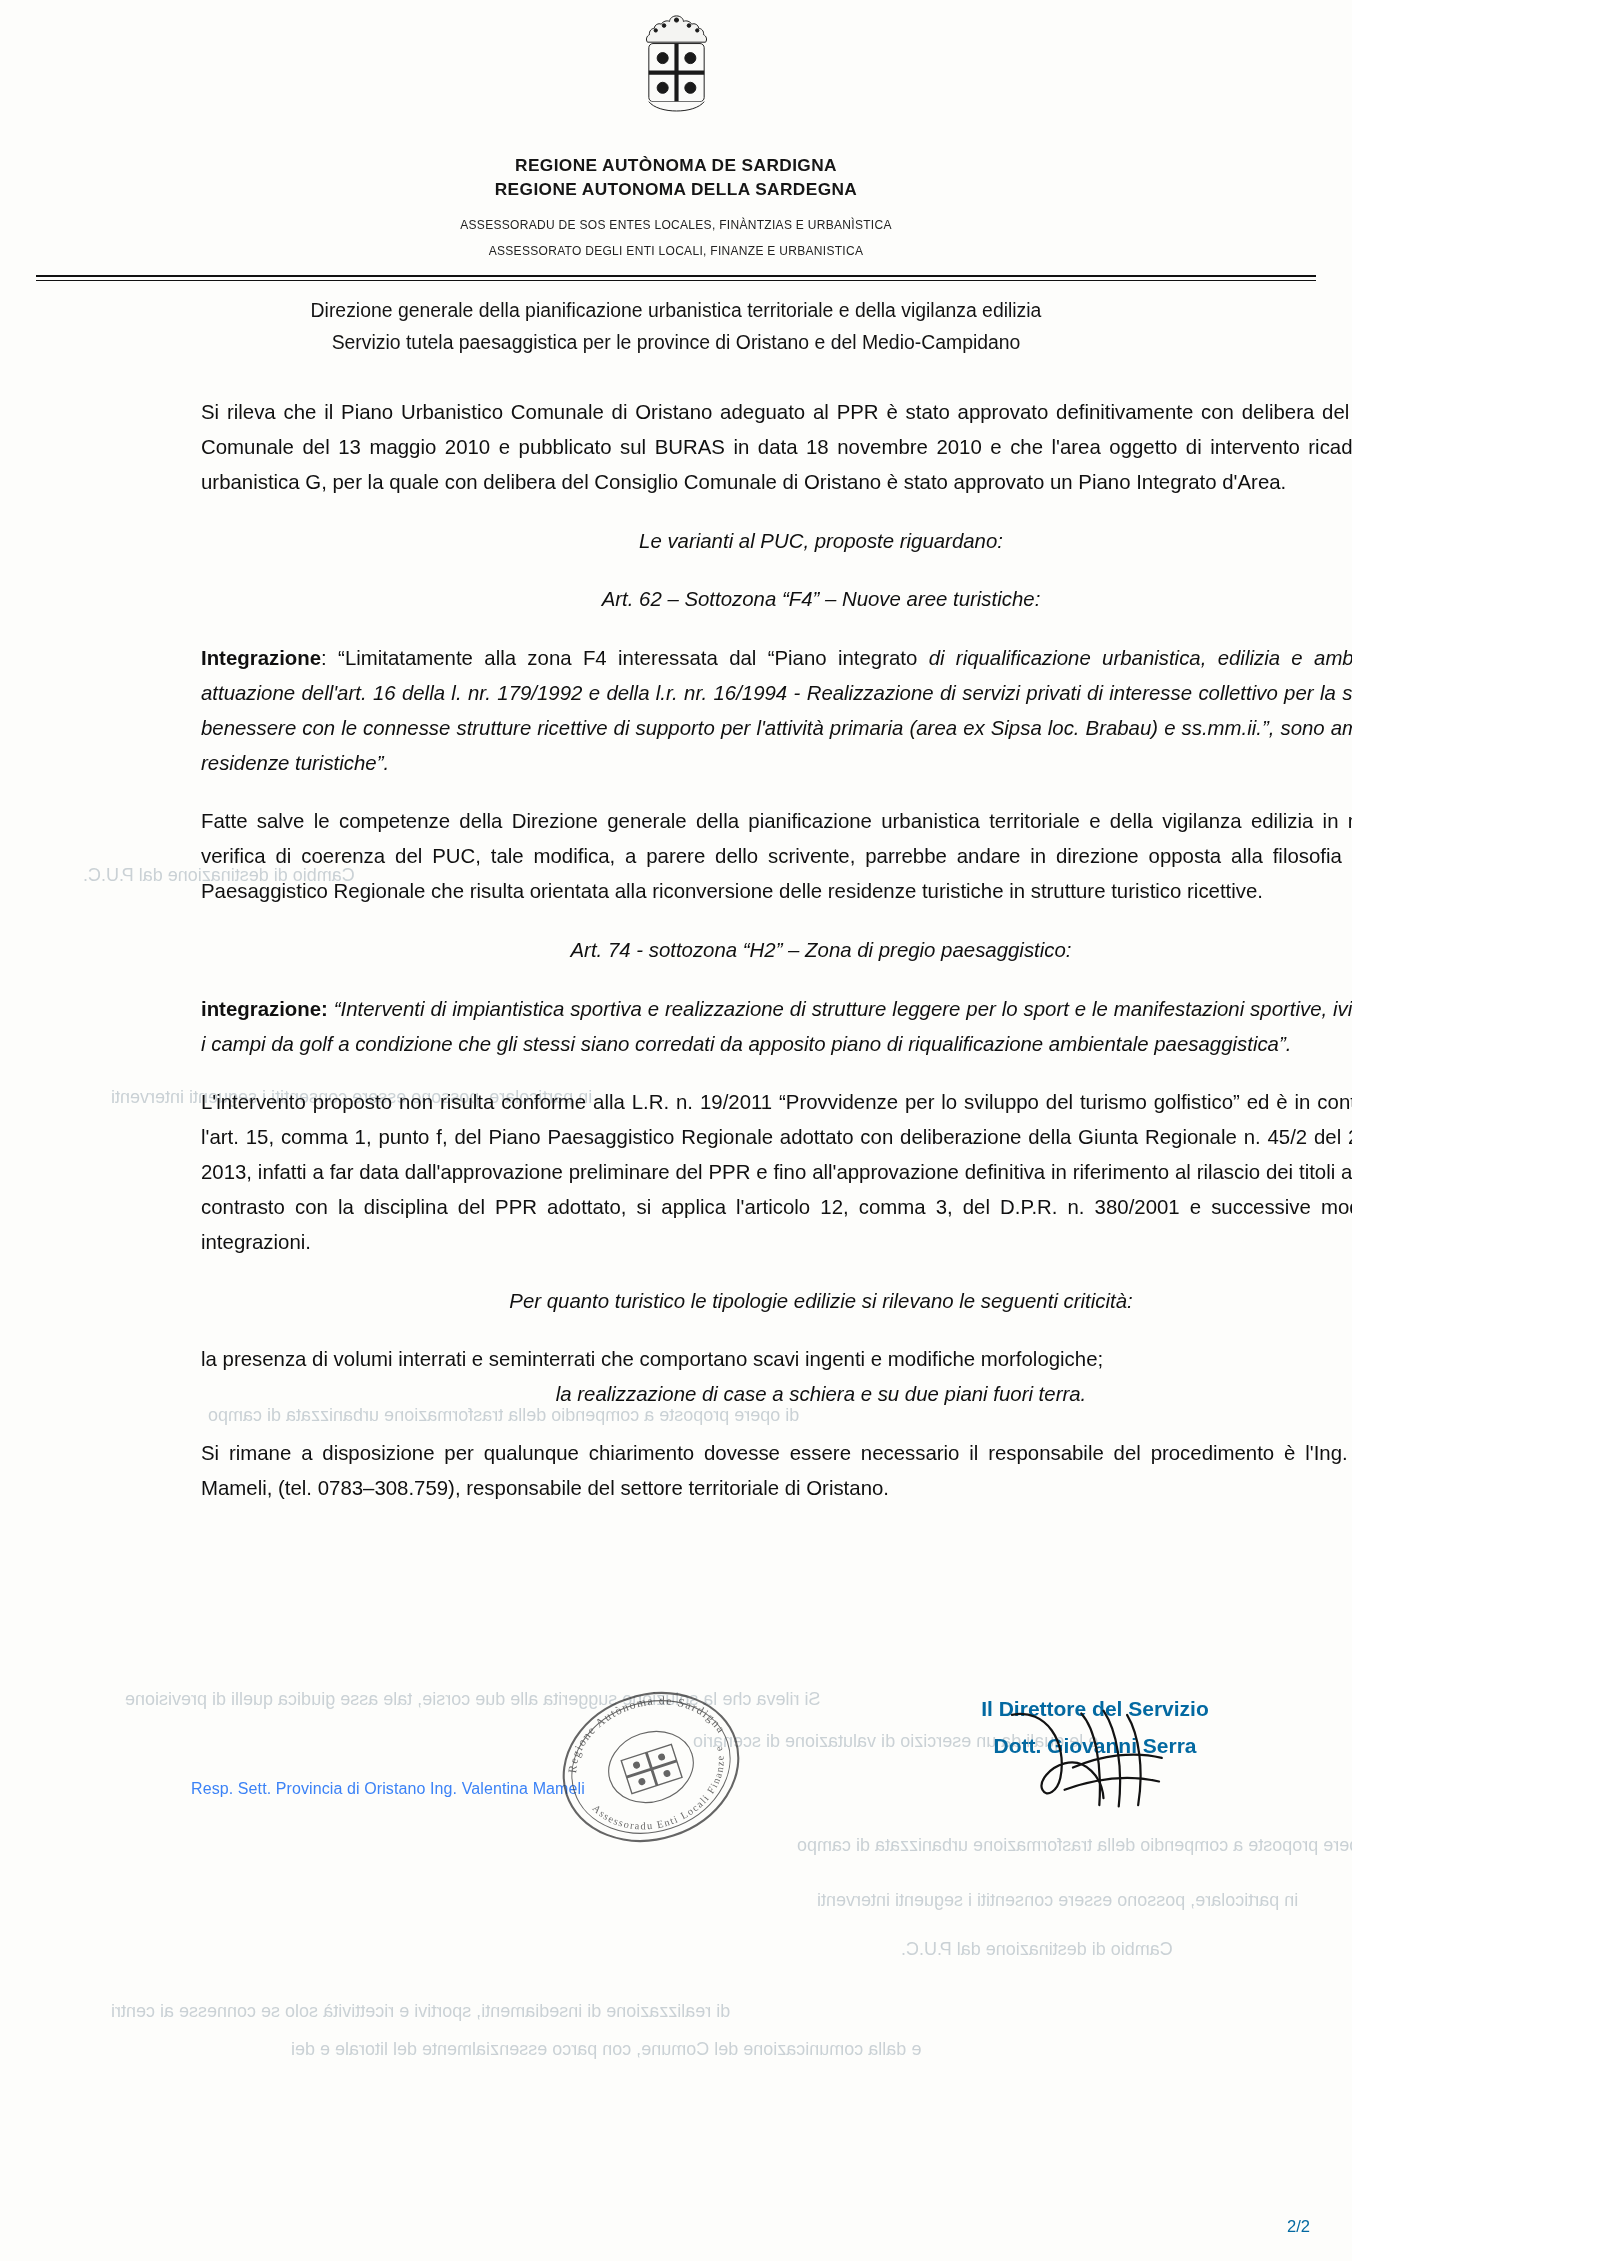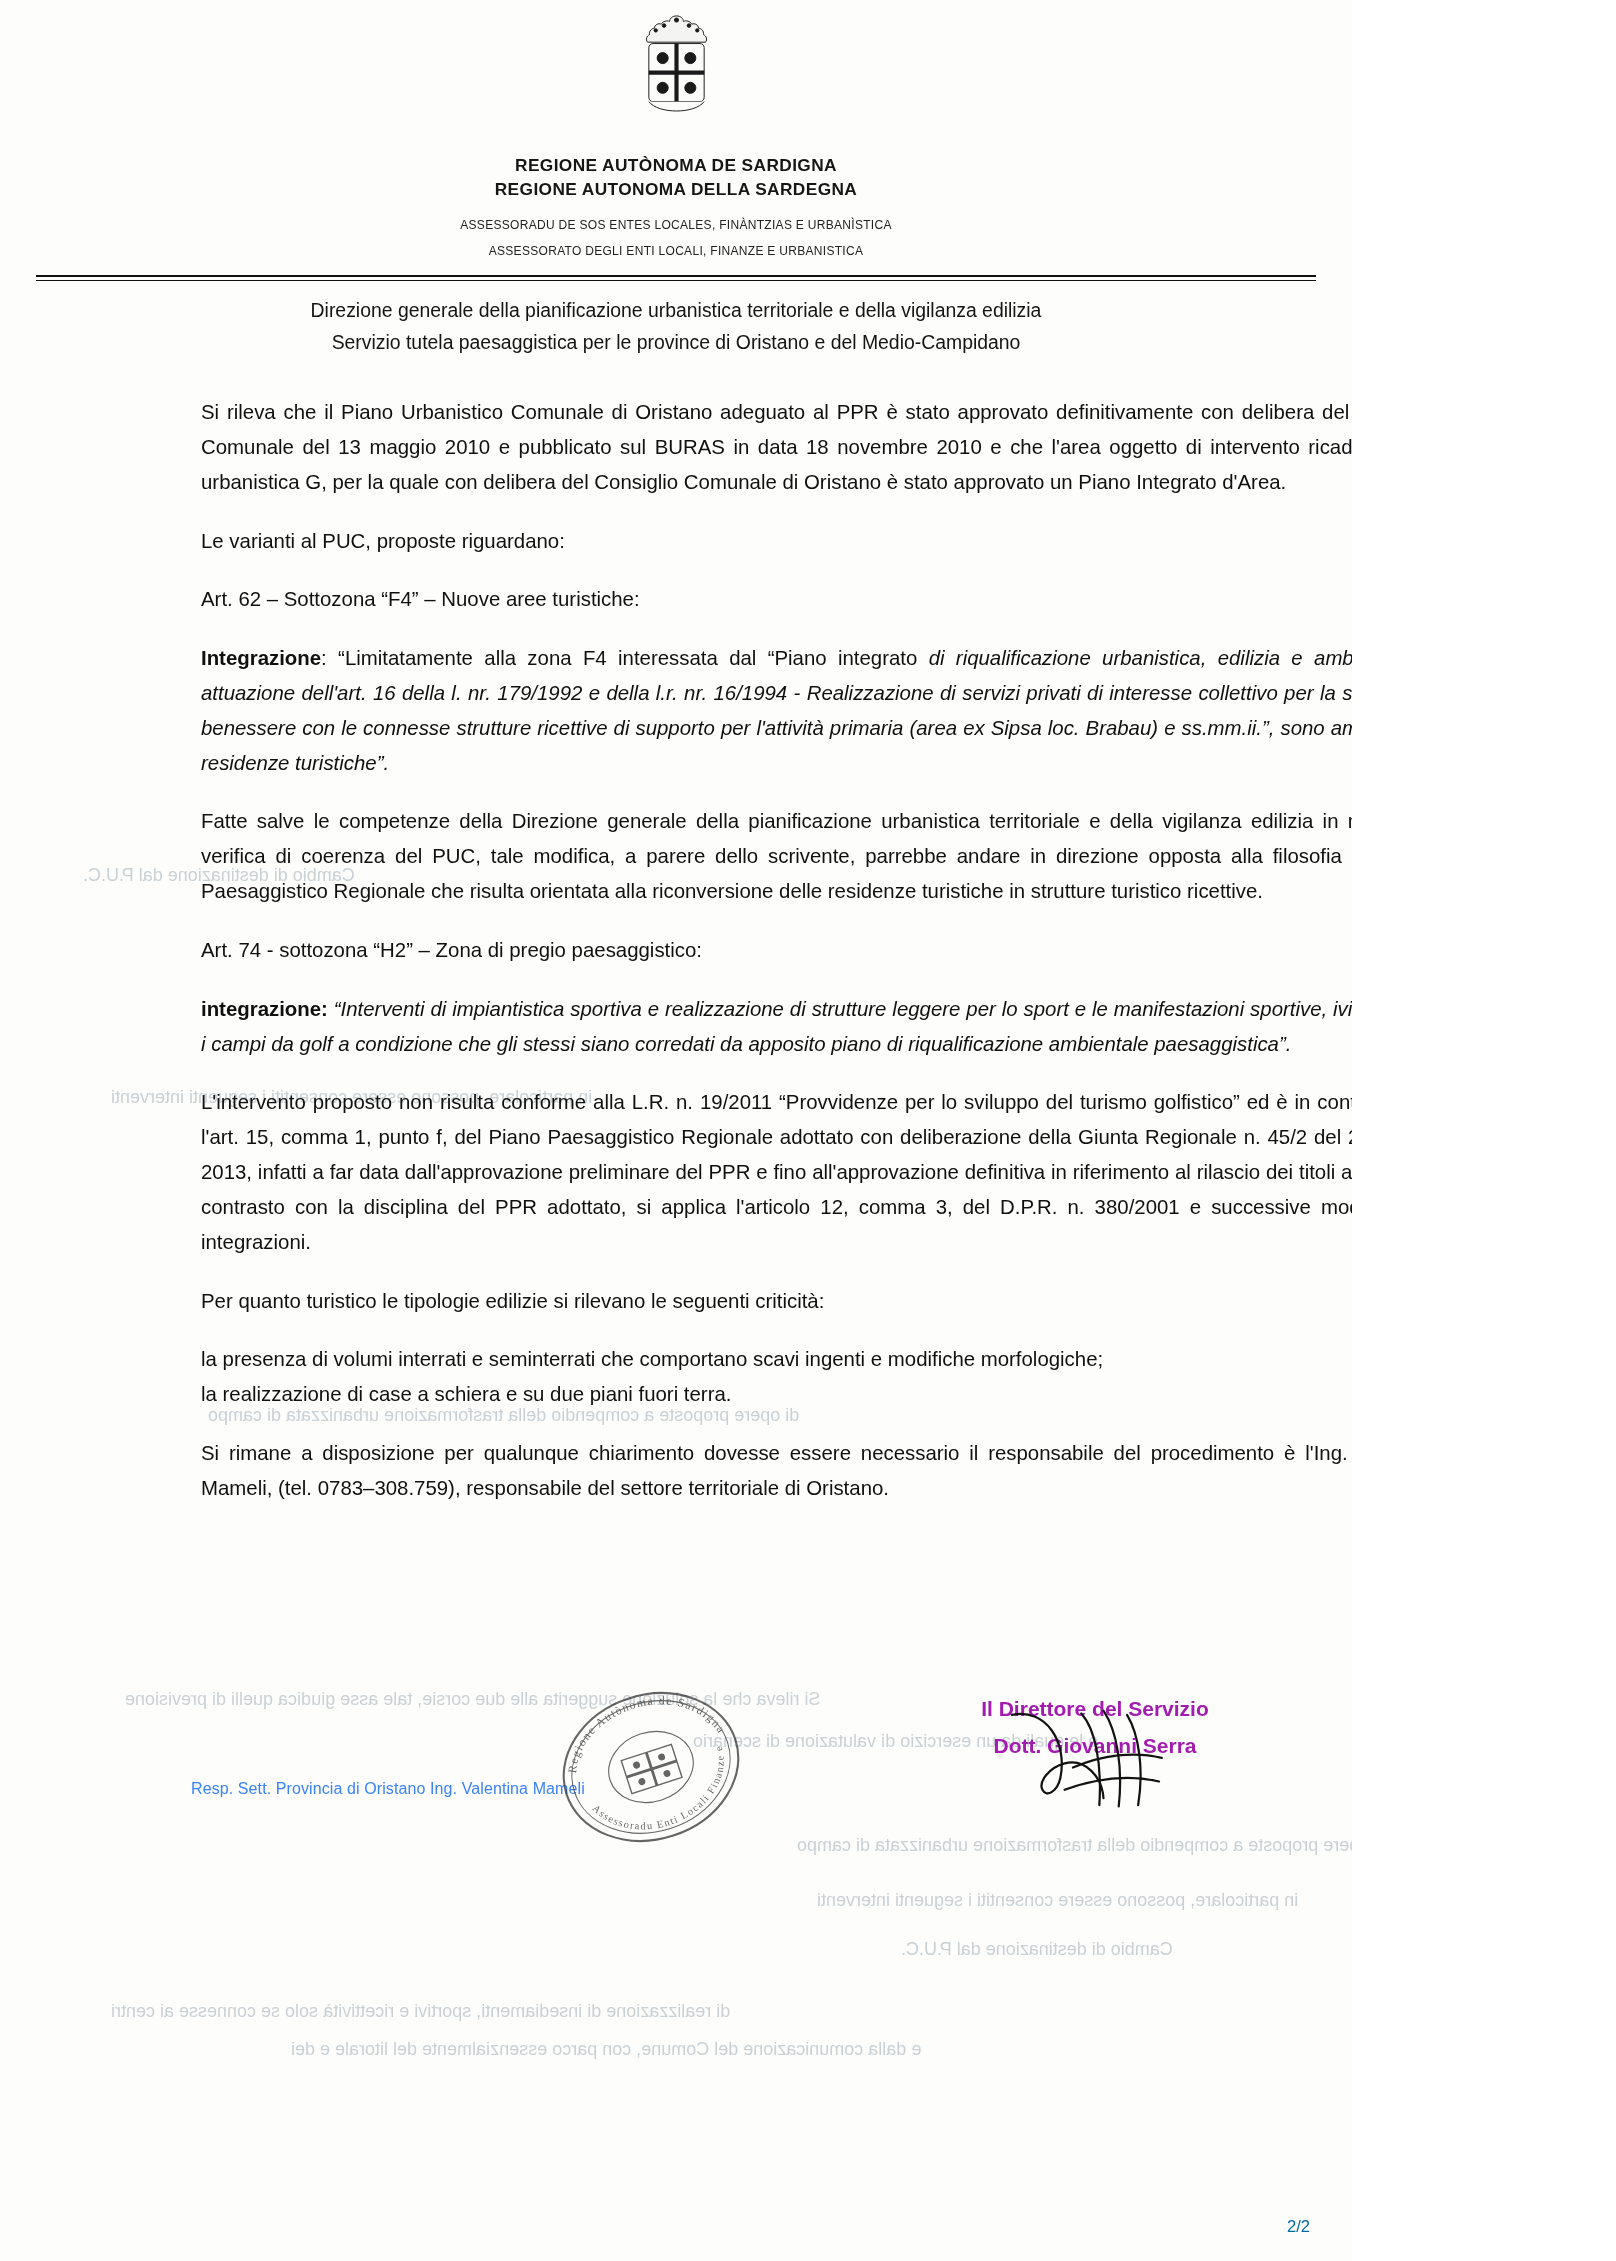--- a/index.html
+++ b/index.html
@@ -87,37 +87,38 @@
     color: #101010;
   }
   p.just {
     margin: 0 0 23.6px 0;
     text-align: justify;
     text-justify: inter-word;
   }
   p.tight { margin-bottom: 0; }
   p.plain {
     margin: 0 0 23.6px 0;
-    text-align: left;
+    text-align: center;
+    font-style: italic;
   }
   .bold { font-weight: bold; }
   .ital { font-style: italic; }
   .run { display: inline; }
 
   
   .sig-right {
     position: absolute;
     top: 1690px;
     left: 901px;
     width: 388px;
     text-align: center;
     font-size: 21px;
     line-height: 37px;
     font-weight: bold;
-    color: #a21caf;
+    color: #0369a1;
   }
   .sig-right .dott {
     font-weight: bold;
   }
   .sig-scribble {
     position: absolute;
     top: 1701px;
     left: 998px;
     width: 229px;
     height: 111px;

